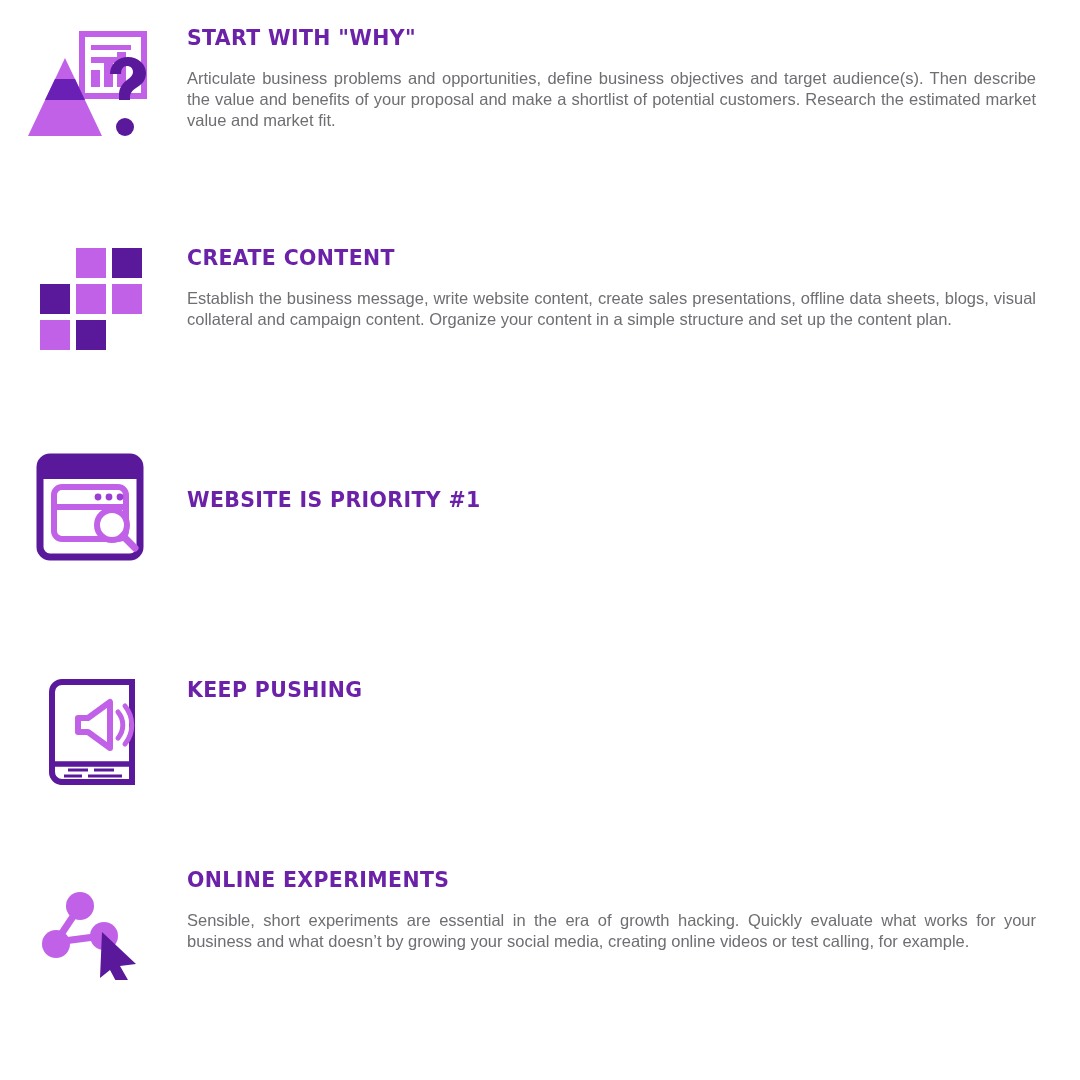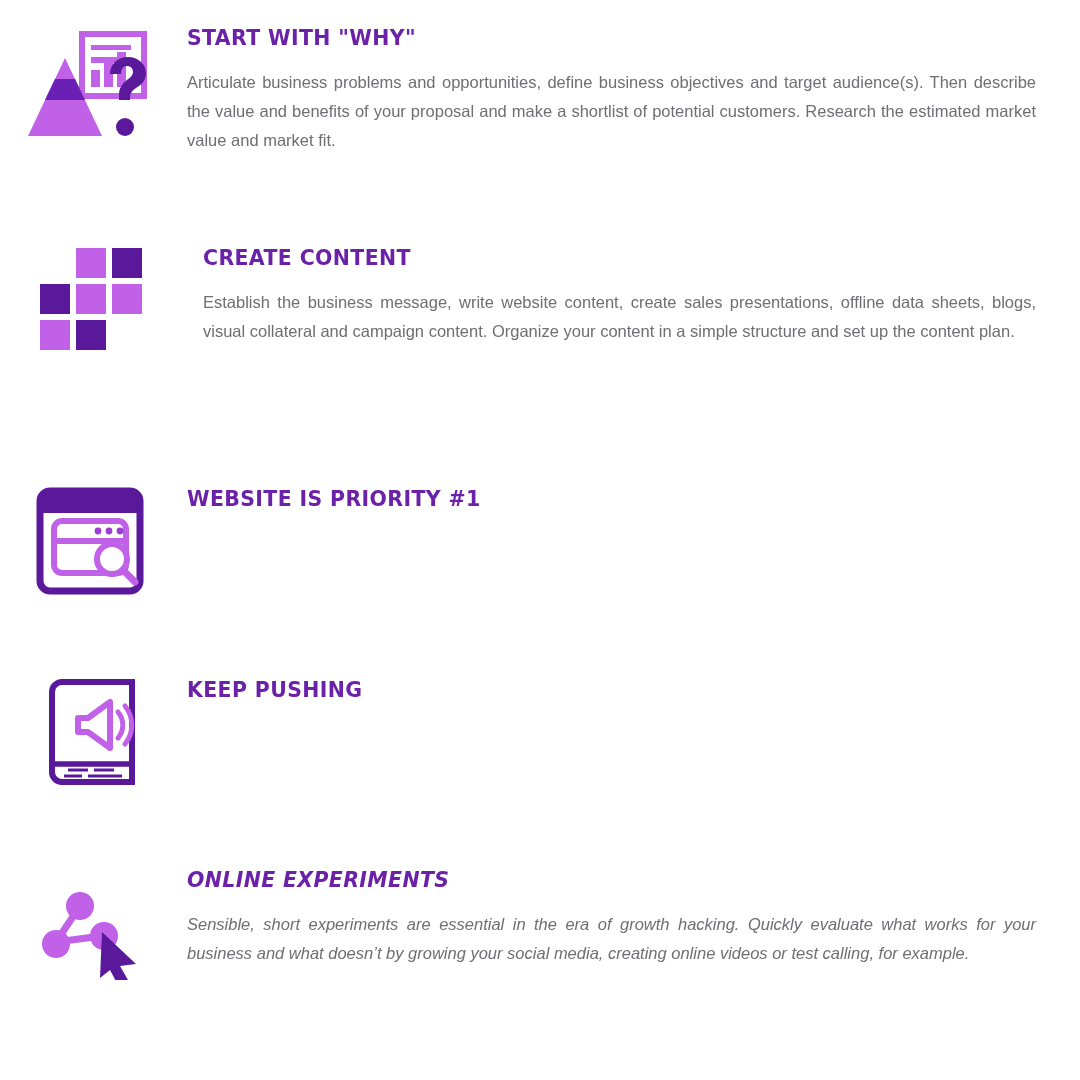--- a/index.html
+++ b/index.html
@@ -49,21 +49,21 @@
     margin: 0 0 18px 0;
     line-height: 1.1;
     transform: scaleX(0.93);
     transform-origin: left center;
     white-space: nowrap;
   }
   .body-text {
     color: #6e6e73;
     font-family: "Liberation Sans", sans-serif;
     font-size: 16.5px;
-    line-height: 29px;
+    line-height: 21px;
     margin: 0;
     text-align: justify;
     text-justify: inter-word;
   }
   .icon-wrap {
     display: block;
   }
 </style>
 </head>
 <body>
@@ -91,41 +91,41 @@
           </g>
         </svg>
       </span>
     </div>
     <div class="text-col">
       <h2 class="heading">START WITH "WHY"</h2>
       <p class="body-text">Articulate business problems and opportunities, define business objectives and target audience(s). Then describe the value and benefits of your proposal and make a shortlist of potential customers. Research the estimated market value and market fit.</p>
     </div>
   </div>
 
-  <div class="section" style="top:246px;gap:16px;">
+  <div class="section" style="top:246px;">
     <div class="icon-col">
       <span class="icon-wrap" style="margin-left:14px;">
         <svg width="106" height="106" viewBox="0 0 106 106" xmlns="http://www.w3.org/2000/svg">
           <rect x="38" y="2" width="30" height="30" fill="#c061e8"></rect>
           <rect x="74" y="2" width="30" height="30" fill="#5a189a"></rect>
           <rect x="2" y="38" width="30" height="30" fill="#5a189a"></rect>
           <rect x="38" y="38" width="30" height="30" fill="#c061e8"></rect>
           <rect x="74" y="38" width="30" height="30" fill="#c061e8"></rect>
           <rect x="2" y="74" width="30" height="30" fill="#c061e8"></rect>
           <rect x="38" y="74" width="30" height="30" fill="#5a189a"></rect>
         </svg>
       </span>
     </div>
     <div class="text-col">
       <h2 class="heading">CREATE CONTENT</h2>
       <p class="body-text">Establish the business message, write website content, create sales presentations, offline data sheets, blogs, visual collateral and campaign content. Organize your content in a simple structure and set up the content plan.</p>
     </div>
   </div>
 
-  <div class="section" style="top:487px;">
+  <div class="section" style="top:453px;align-items:center;">
     <div class="icon-col">
       <span class="icon-wrap" style="margin-left:12px;">
         <svg width="108" height="108" viewBox="0 0 108 108" xmlns="http://www.w3.org/2000/svg">
 
           <rect x="4" y="4" width="100" height="100" rx="10" fill="none" stroke="#5a189a" stroke-width="7"></rect>
 
           <path d="M4 14a10 10 0 0 1 10-10h80a10 10 0 0 1 10 10v12H4z" fill="#5a189a"></path>
 
           <rect x="18" y="34" width="72" height="52" rx="8" fill="none" stroke="#c061e8" stroke-width="6"></rect>
           <line x1="18" y1="54" x2="90" y2="54" stroke="#c061e8" stroke-width="6"></line>
@@ -162,21 +162,21 @@
           <path d="M80 34a20 20 0 0 1 0 26" fill="none" stroke="#c061e8" stroke-width="5" stroke-linecap="round"></path>
           <path d="M87 28a30 30 0 0 1 0 38" fill="none" stroke="#c061e8" stroke-width="5" stroke-linecap="round"></path>
         </svg>
       </span>
     </div>
     <div class="text-col">
       <h2 class="heading">KEEP PUSHING</h2>
     </div>
   </div>
 
-  <div class="section" style="top:868px;font-style:italic;">
+  <div class="section" style="top:868px;">
     <div class="icon-col">
       <span class="icon-wrap" style="margin-left:14px;margin-top:22px;">
         <svg width="110" height="90" viewBox="0 0 110 90" xmlns="http://www.w3.org/2000/svg">
 
           <line x1="42" y1="16" x2="18" y2="52" stroke="#c061e8" stroke-width="7"></line>
           <line x1="18" y1="52" x2="64" y2="46" stroke="#c061e8" stroke-width="7"></line>
 
           <circle cx="42" cy="16" r="14" fill="#c061e8"></circle>
           <circle cx="18" cy="54" r="14" fill="#c061e8"></circle>
           <circle cx="66" cy="46" r="14" fill="#c061e8"></circle>

